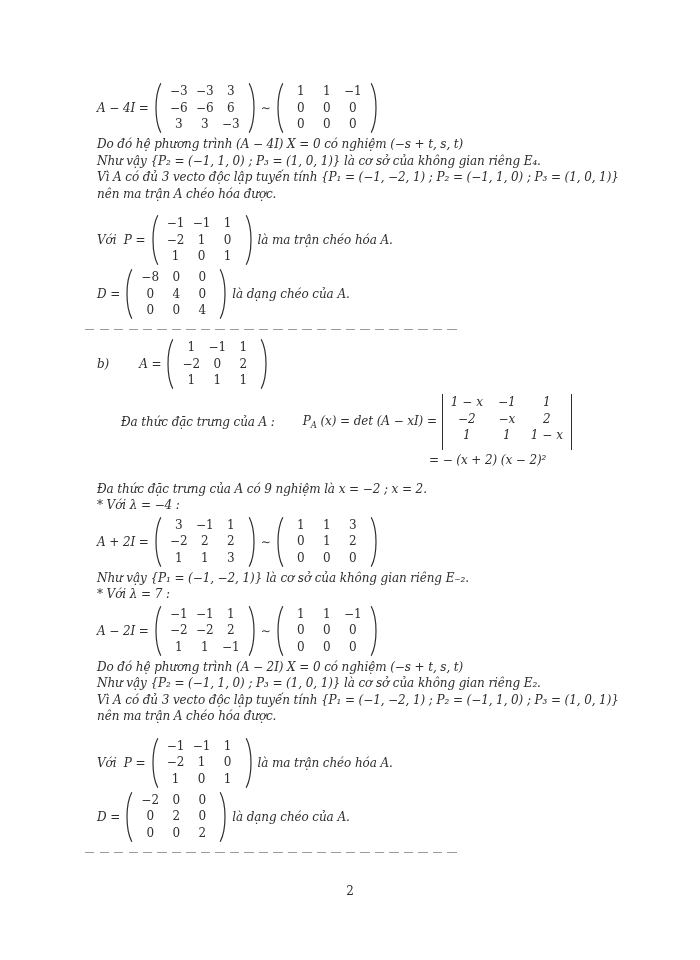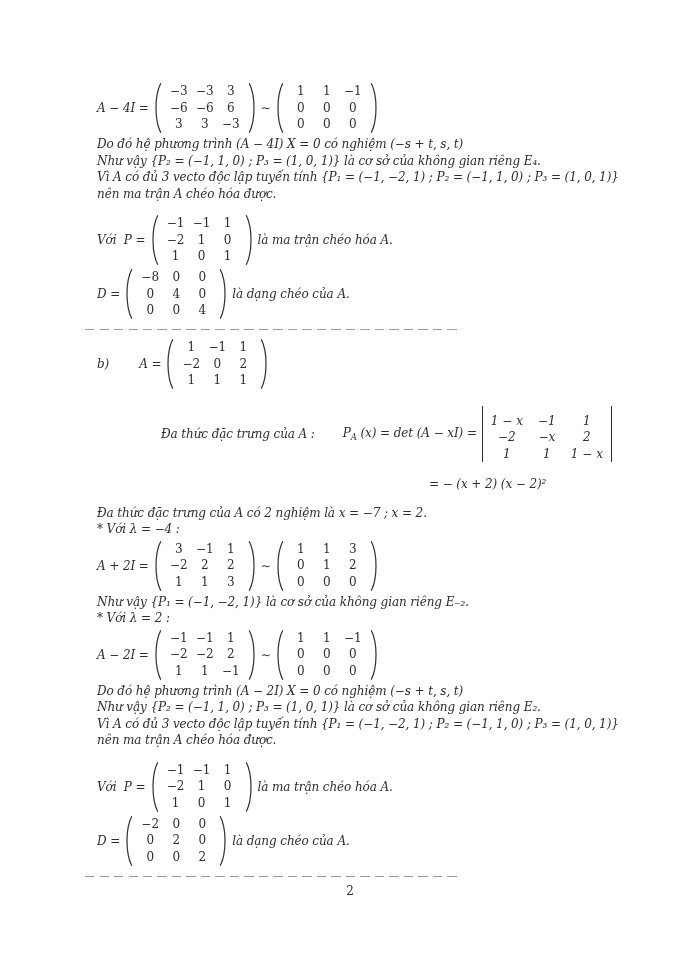--- a/index.html
+++ b/index.html
@@ -7,30 +7,30 @@
         font-family:"DejaVu Serif", serif;color:#2e2e2e;}
   .content{position:absolute;left:97px;top:80px;width:545px;}
   .tline{font-style:italic;font-size:12px;line-height:16.5px;margin:0;letter-spacing:-0.1px;}
   .mathtext{font-style:italic;font-size:12px;white-space:pre;letter-spacing:-0.1px;}
   .eqrow{display:flex;align-items:center;margin:2px 0;}
   .matrix{display:flex;align-items:center;margin:0 5px;}
   .paren{width:8px;height:52px;flex:0 0 auto;}
   .mgrid{display:flex;flex-direction:column;padding:0 4px;}
   .mrow{display:flex;justify-content:center;}
   .mcell{min-width:26px;text-align:center;font-size:12px;line-height:16.5px;font-style:normal;}
-  .det{display:flex;align-items:flex-end;margin:12px 5px;}
+  .det{display:flex;align-items:flex-start;margin:0 5px;}
   .det .mcell{font-style:italic;min-width:40px;}
   .dbar{width:1px;height:56px;background:#2e2e2e;flex:0 0 auto;}
   .sep{height:1px;width:372px;margin:9px 0 4px -12px;
        background:repeating-linear-gradient(to right,#9a9a9a 0 9px,transparent 9px 14.5px);}
   sub{font-size:8.5px;font-style:italic;}
   .pagenum{position:absolute;top:884px;left:0;width:700px;text-align:center;font-size:12px;}
   .mt8{margin-top:8px;} .mt12{margin-top:12px;} .mt4{margin-top:4px;}
   .result-line{margin:1px 0 0 332px;}
-  .gapA{margin-left:30px;} .gapB{margin-left:64px;} .gapC{margin-left:28px;}
+  .gapA{margin-left:30px;} .gapB{margin-left:24px;} .gapC{margin-left:28px;}
 </style>
 </head>
 <body>
 
 <div class="page">
   <div class="content">
 
     <div class="eqrow">
       <span class="mathtext">A − 4I =</span>
       <span class="matrix">
@@ -203,21 +203,21 @@
               <span class="mcell">1</span>
               <span class="mcell">1</span>
               <span class="mcell">1 − x</span>
             </div>
           </span>
         <span class="dbar"></span>
       </span>
     </div>
     <div class="tline result-line">=  − (x + 2) (x − 2)²</div>
 
-    <p class="tline mt12">Đa thức đặc trưng của A có 2 nghiệm là x = −7 ; x = 2.</p>
+    <p class="tline mt12">Đa thức đặc trưng của A có 9 nghiệm là x = −2 ; x = 2.</p>
     <p class="tline">* Với λ = −4 :</p>
 
     <div class="eqrow">
       <span class="mathtext">A + 2I =</span>
       <span class="matrix">
         <svg class="paren" viewBox="0 0 10 60" preserveAspectRatio="none">
             <path d="M8.5 1.5 Q2.5 12 2.5 30 Q2.5 48 8.5 58.5" fill="none" stroke="#2e2e2e" stroke-width="1.5"></path>
           </svg>
         <span class="mgrid">
             <div class="mrow">
@@ -262,21 +262,21 @@
               <span class="mcell">0</span>
             </div>
           </span>
         <svg class="paren" viewBox="0 0 10 60" preserveAspectRatio="none">
             <path d="M1.5 1.5 Q7.5 12 7.5 30 Q7.5 48 1.5 58.5" fill="none" stroke="#2e2e2e" stroke-width="1.5"></path>
           </svg>
       </span>
     </div>
 
     <p class="tline">Như vậy {P₁ = (−1, −2, 1)} là cơ sở của không gian riêng E₋₂.</p>
-    <p class="tline">* Với λ = 2 :</p>
+    <p class="tline">* Với λ = 7 :</p>
 
     <div class="eqrow">
       <span class="mathtext">A − 2I =</span>
       <span class="matrix">
         <svg class="paren" viewBox="0 0 10 60" preserveAspectRatio="none">
             <path d="M8.5 1.5 Q2.5 12 2.5 30 Q2.5 48 8.5 58.5" fill="none" stroke="#2e2e2e" stroke-width="1.5"></path>
           </svg>
         <span class="mgrid">
             <div class="mrow">
               <span class="mcell">−1</span>

